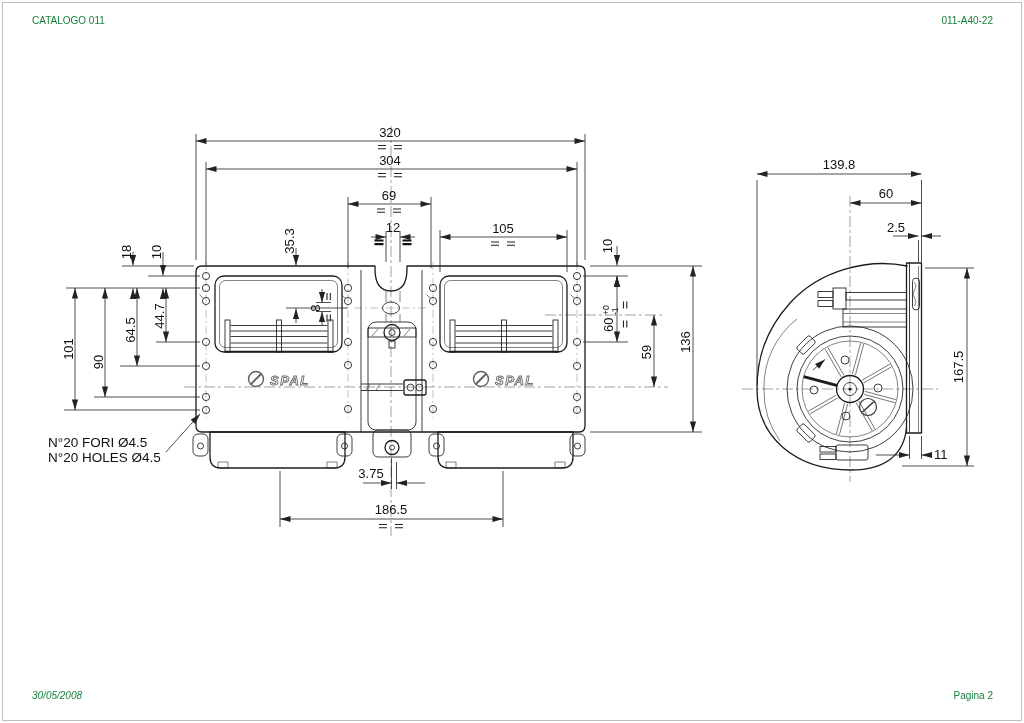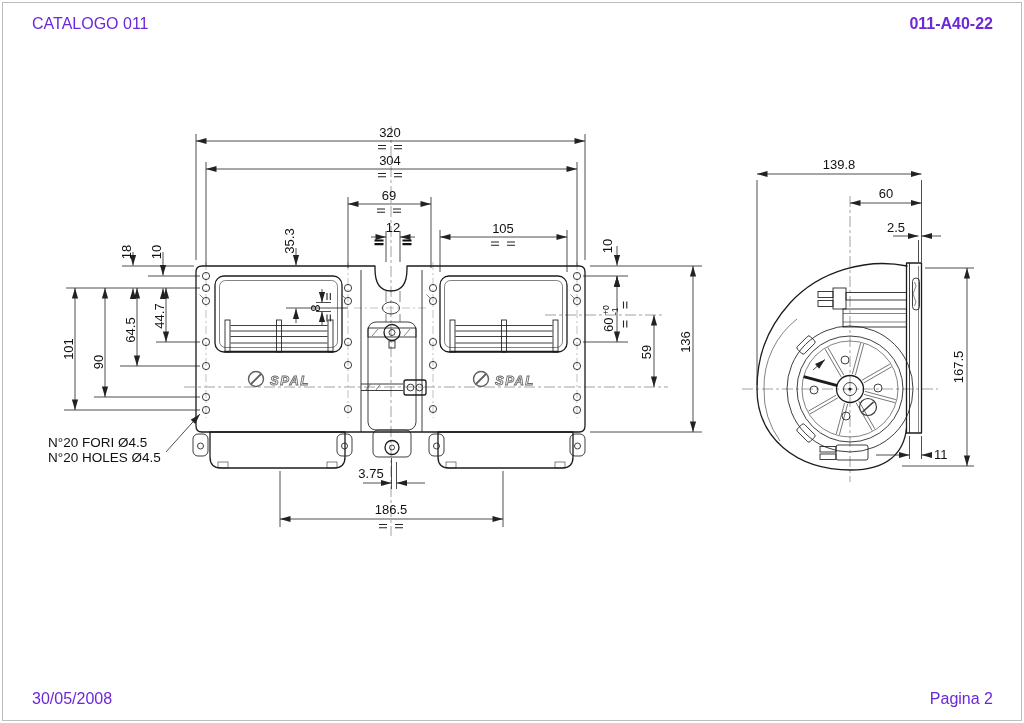--- a/index.html
+++ b/index.html
@@ -1,22 +1,22 @@
 <!DOCTYPE html>
 <html><head>
 <meta charset="utf-8">
 <style>
   html,body{margin:0;padding:0;background:#e8e8e8;}
   .page{position:relative;width:1024px;height:723px;background:#ffffff;overflow:hidden;
         font-family:"Liberation Sans",sans-serif;}
   .frame{position:absolute;inset:2px;border:1px solid #bdbdbd;pointer-events:none;}
-  .hdr{position:absolute;font-size:16px;color:#6d28d9;white-space:nowrap;}
+  .hdr{position:absolute;font-size:10px;color:#15803d;white-space:nowrap;}
   .hl{left:32px;top:15px;}
-  .hr{right:31px;top:15px;font-weight:bold;}
-  .fl{left:32px;top:690px;}
+  .hr{right:31px;top:15px;}
+  .fl{left:32px;top:690px;font-style:italic;}
   .fr{right:31px;top:690px;}
   svg text{font-family:"Liberation Sans",sans-serif;fill:#111;}
   .dt{font-size:13px;}
   .dts{font-size:8.5px;}
   .note-t{font-size:13.5px;}
   .logo-t{font-size:13px;font-weight:bold;font-style:italic;fill:#ffffff;stroke:#6a6a6a;
           stroke-width:0.9;letter-spacing:1.5px;}
   .obj{fill:none;stroke:#1c1c1c;stroke-width:1.3;stroke-linejoin:round;stroke-linecap:round;}
   .ob2{fill:none;stroke:#1c1c1c;stroke-width:0.85;}
   .thin{fill:none;stroke:#2f2f2f;stroke-width:0.6;}

